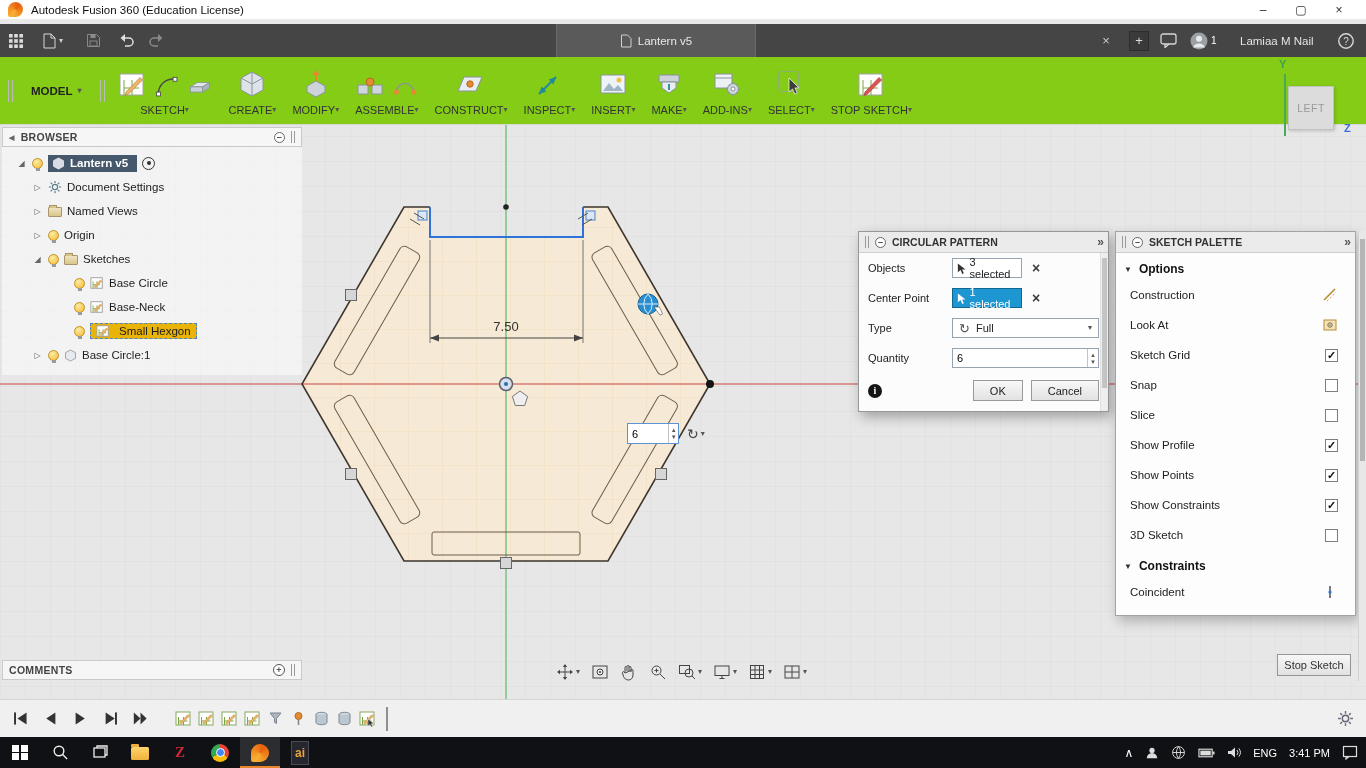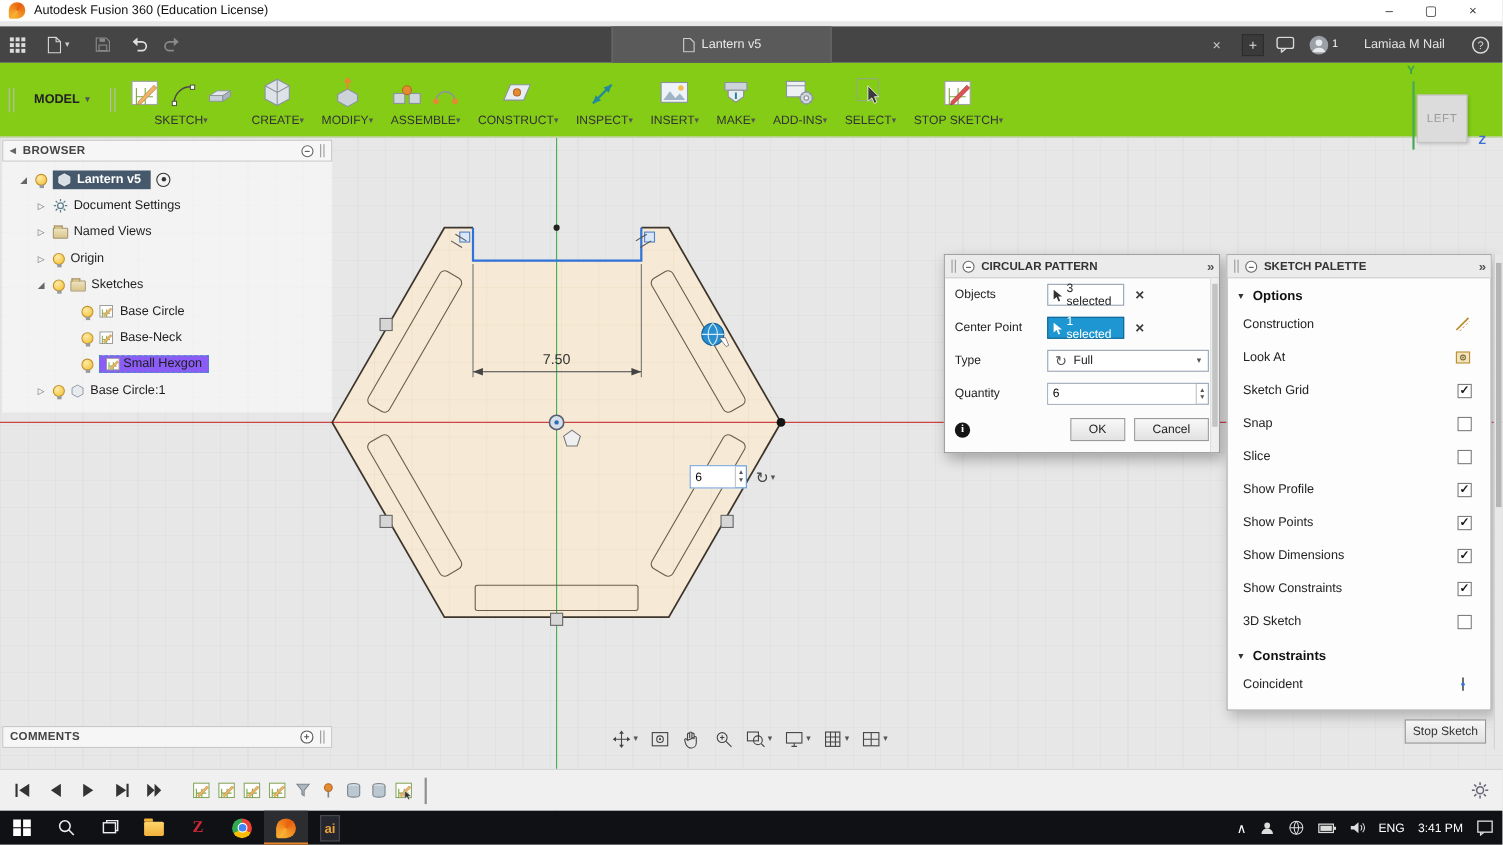--- a/index.html
+++ b/index.html
@@ -75,21 +75,21 @@
 .trow{display:flex;align-items:center;height:24px;gap:5px;font-size:11.5px;color:#1d1d1d}
 .tri{color:#666;font-size:8px;width:11px;text-align:center;flex:0 0 auto}
 .bulb{width:11px;height:11px;border-radius:50%;flex:0 0 auto;
  background:radial-gradient(circle at 35% 30%,#ffeaa6,#f1bd2c);border:1px solid #c09127;position:relative}
 .bulb::after{content:"";position:absolute;left:2.5px;bottom:-3px;width:4px;height:2.5px;background:#9a9a9a}
 .rootbg{display:inline-flex;align-items:center;gap:5px;background:#46586c;color:#fff;
  padding:2px 9px 2px 4px;font-weight:bold}
 .target{width:13px;height:13px;border:1.5px solid #333;border-radius:50%;display:flex;align-items:center;
  justify-content:center;flex:0 0 auto}
 .target::after{content:"";width:4px;height:4px;background:#333;border-radius:50%}
-.selrow{background:#8b5cf6;border:1px dashed #4a86c8;padding:0 5px;display:inline-flex;align-items:center;gap:2px}
+.selrow{background:#eab308;border:1px dashed #4a86c8;padding:0 5px;display:inline-flex;align-items:center;gap:9px}
 .folder{width:14px;height:10px;background:linear-gradient(#efe3c0,#d9c68a);border:1px solid #a8946a;
  border-radius:1px;position:relative;flex:0 0 auto;margin-top:2px}
 .folder::before{content:"";position:absolute;top:-3px;left:0;width:6px;height:2px;background:#d9c68a;
  border:1px solid #a8946a;border-bottom:0}
 
 
 #comments{position:absolute;left:2px;top:660px;width:300px;z-index:14}
 .plus-c{width:12px;height:12px;border:1px solid #555;border-radius:50%;display:flex;align-items:center;
  justify-content:center;font-size:9px;color:#555;line-height:1;background:#fff}
 
@@ -776,26 +776,20 @@
       </span>
   </div>
   <div class="prow">
     <span>Show Profile</span>
     <span class="ctrl">
         <span class="cb on"></span>
       </span>
   </div>
   <div class="prow">
     <span>Show Points</span>
-    <span class="ctrl">
-        <span class="cb on"></span>
-      </span>
-  </div>
-  <div class="prow">
-    <span>Show Dimensions</span>
     <span class="ctrl">
         <span class="cb on"></span>
       </span>
   </div>
   <div class="prow">
     <span>Show Constraints</span>
     <span class="ctrl">
         <span class="cb on"></span>
       </span>
   </div>

